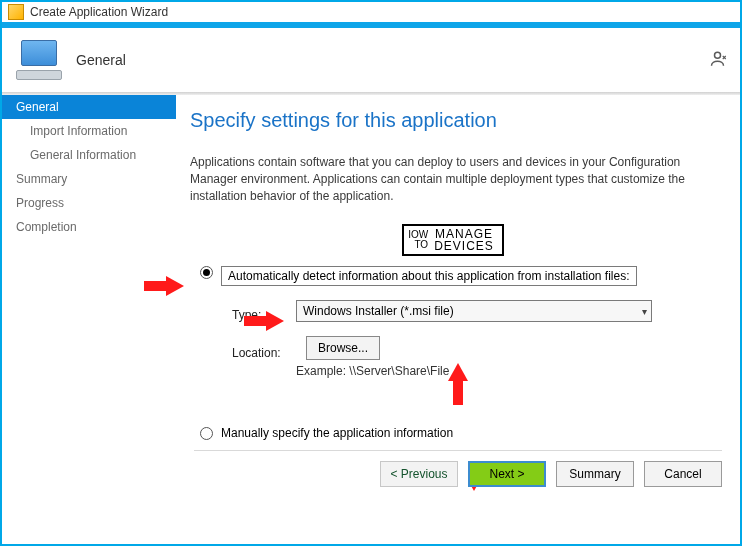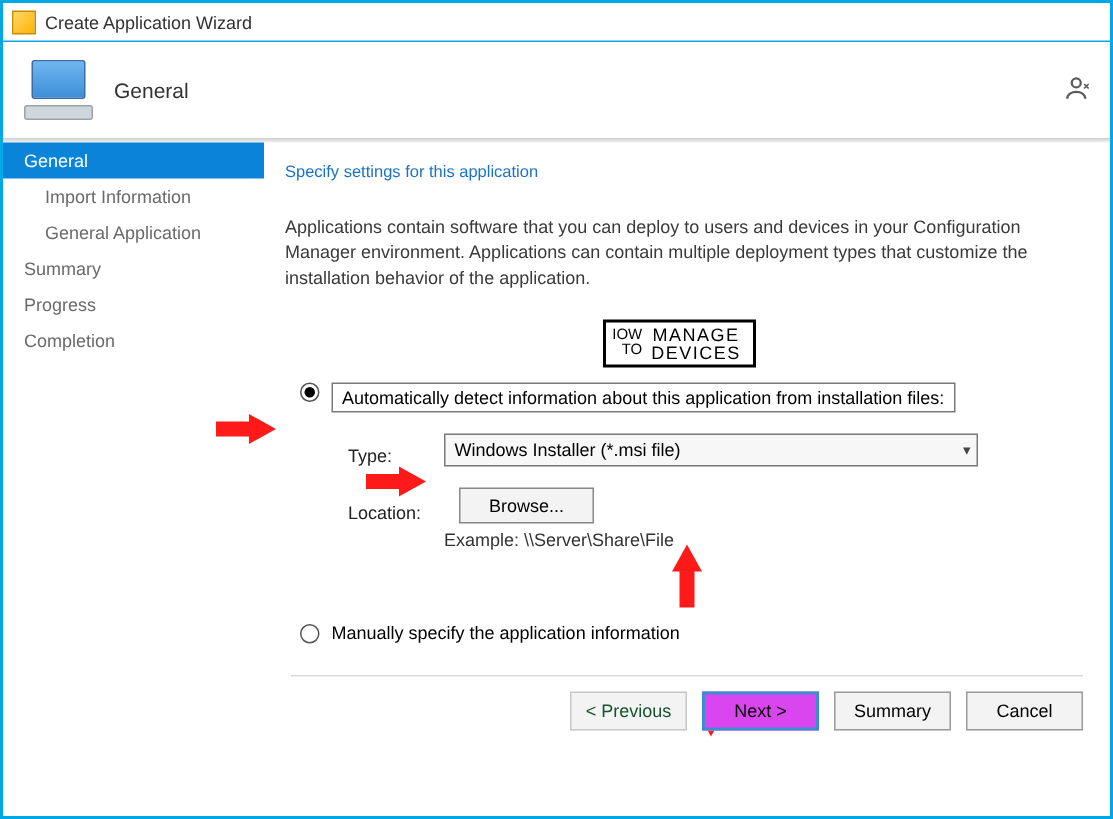--- a/index.html
+++ b/index.html
@@ -12,21 +12,21 @@
     border: 2px solid #00a8e8;
     position: relative;
     overflow: hidden;
   }
   .titlebar {
     height: 26px;
     display: flex;
     align-items: center;
     padding: 0 6px;
     background: #fff;
-    border-bottom: 1px solid #0ea5e9;
+    border-bottom: 6px solid #0ea5e9;
   }
   .titlebar .icon-wiz {
     width: 16px; height: 16px;
     background: linear-gradient(135deg,#ffd76a,#ffb300);
     border: 1px solid #c98b00;
     margin-right: 6px;
   }
   .titlebar .title { color: #333; }
   .header {
     height: 64px;
@@ -73,21 +73,21 @@
     background: #0a84d8;
     color: #fff;
   }
   .main {
     flex: 1;
     padding: 14px 24px 10px 14px;
     position: relative;
   }
   .page-title {
     color: #1a73c7;
-    font-size: 11px;
+    font-size: 20px;
     margin-bottom: 22px;
   }
   .desc { color: #3a3a3a; line-height: 1.4; margin-bottom: 20px; }
   .watermark {
     text-align: center;
     margin-bottom: 10px;
   }
   .watermark .wm-box {
     display: inline-flex; align-items: center; gap: 6px;
     border: 2px solid #000; padding: 2px 8px 2px 4px;
@@ -113,21 +113,21 @@
     flex: 0 0 356px; height: 22px; border: 1px solid #7a7a7a;
     display: flex; align-items: center; justify-content: space-between;
     padding: 0 4px 0 6px; font-size: 12px; background: #f7f7f7;
   }
   .select .chev { font-size: 10px; color: #444; }
   .textfield {
     flex: 0 0 356px; height: 22px; border: 1px solid #7a7a7a;
     padding: 0 6px; font-size: 12px; display: flex; align-items: center; background: #fff;
   }
   .browse-btn {
-    height: 24px; width: 90px; margin-left: 10px;
+    height: 24px; width: 74px; margin-left: 10px;
     border: 1px solid #888; background: #f3f3f3;
     display: inline-flex; align-items: center; justify-content: center;
     font-size: 12px;
   }
   .example { margin-left: 106px; margin-top: 4px; color: #333; font-size: 12px; }
   .manual-row { margin-top: 48px; margin-left: 10px; display: flex; align-items: center; }
   .buttons {
     position: absolute;
     bottom: 8px; right: 18px;
     display: flex; gap: 10px;
@@ -137,21 +137,21 @@
     left: 18px;
     justify-content: flex-end;
     background: #fff;
   }
   .btn {
     min-width: 78px; height: 26px;
     border: 1px solid #9a9a9a; background: #f3f3f3;
     display: inline-flex; align-items: center; justify-content: center;
     font-size: 12px;
   }
-  .btn.primary { border: 2px solid #3c8ccf; background: #d946ef; }
+  .btn.primary { border: 2px solid #3c8ccf; background: #84cc16; }
   .btn.disabled { color: #14532d; border-color: #c7c7c7; }
   
   .arrow {
     position: absolute; pointer-events: none;
   }
   .arrow.r { 
     width: 0; height: 0; border-top: 10px solid transparent;
     border-bottom: 10px solid transparent; border-left: 18px solid #ff1a1a;
   }
   .arrow.r::before {
@@ -198,21 +198,21 @@
   </div>
 </div>
 
 <div class="divider"></div>
 
 <div class="body">
 
   <div class="sidebar">
     <div class="item active">General</div>
     <div class="item indent">Import Information</div>
-    <div class="item indent">General Application</div>
+    <div class="item indent">General Information</div>
     <div class="item">Summary</div>
     <div class="item">Progress</div>
     <div class="item">Completion</div>
   </div>
 
   <div class="main">
     <div class="page-title">Specify settings for this application</div>
     <div class="desc">Applications contain software that you can deploy to users and devices in your Configuration Manager environment. Applications can contain multiple deployment types that customize the installation behavior of the application.</div>
 
     <div class="watermark">

